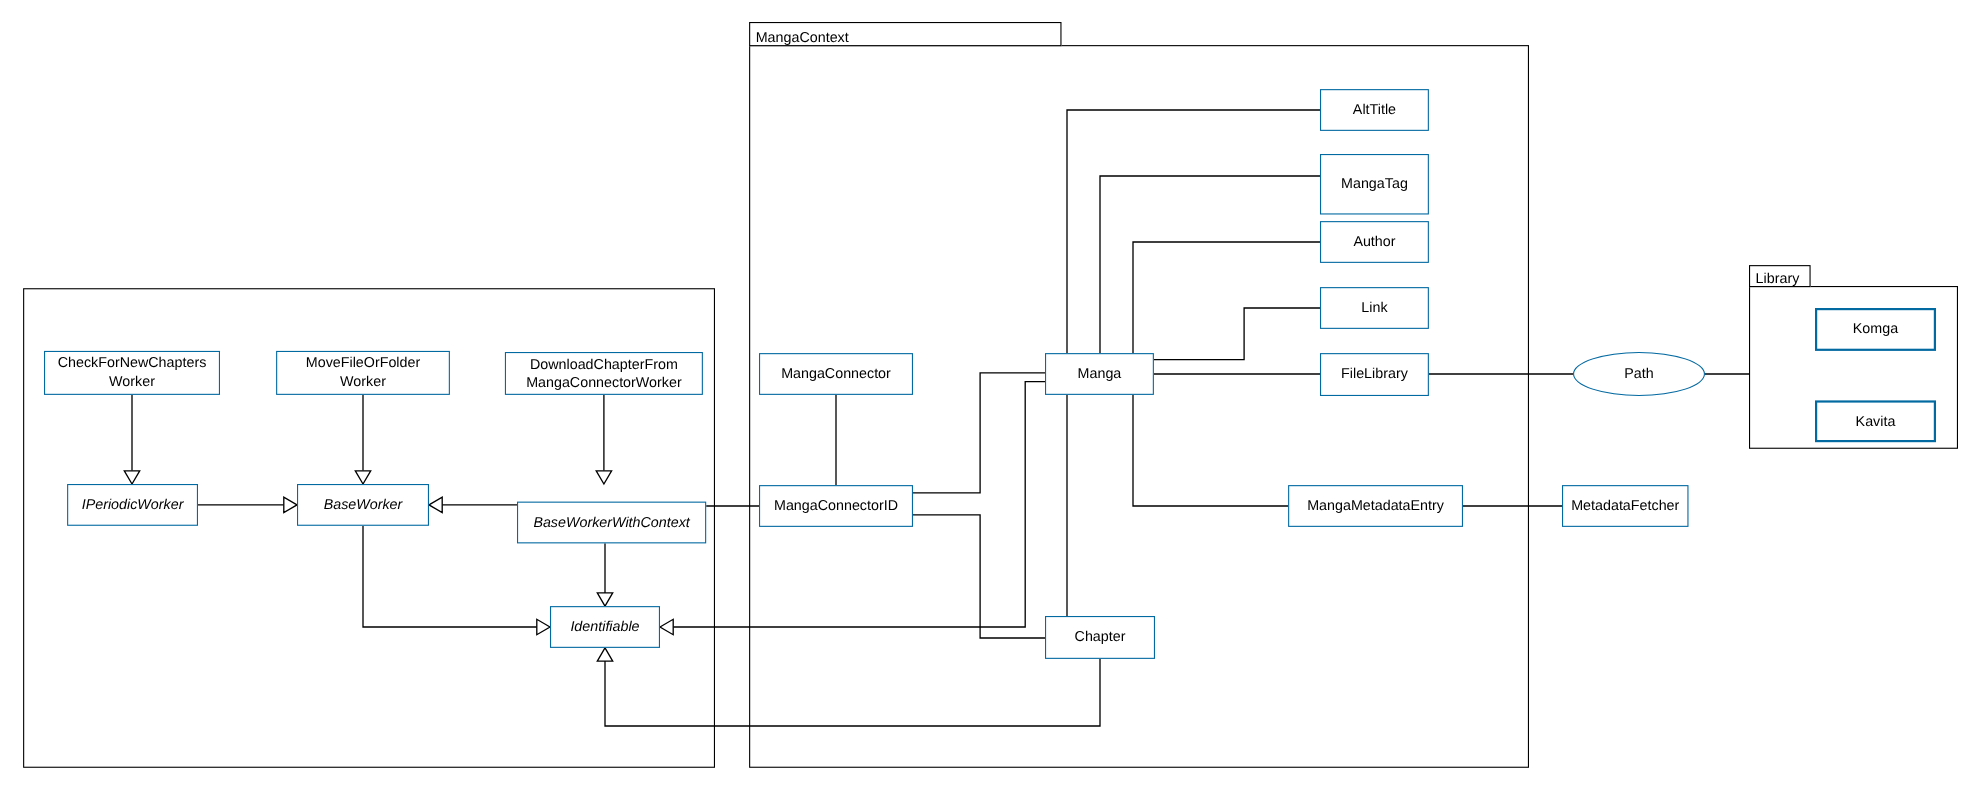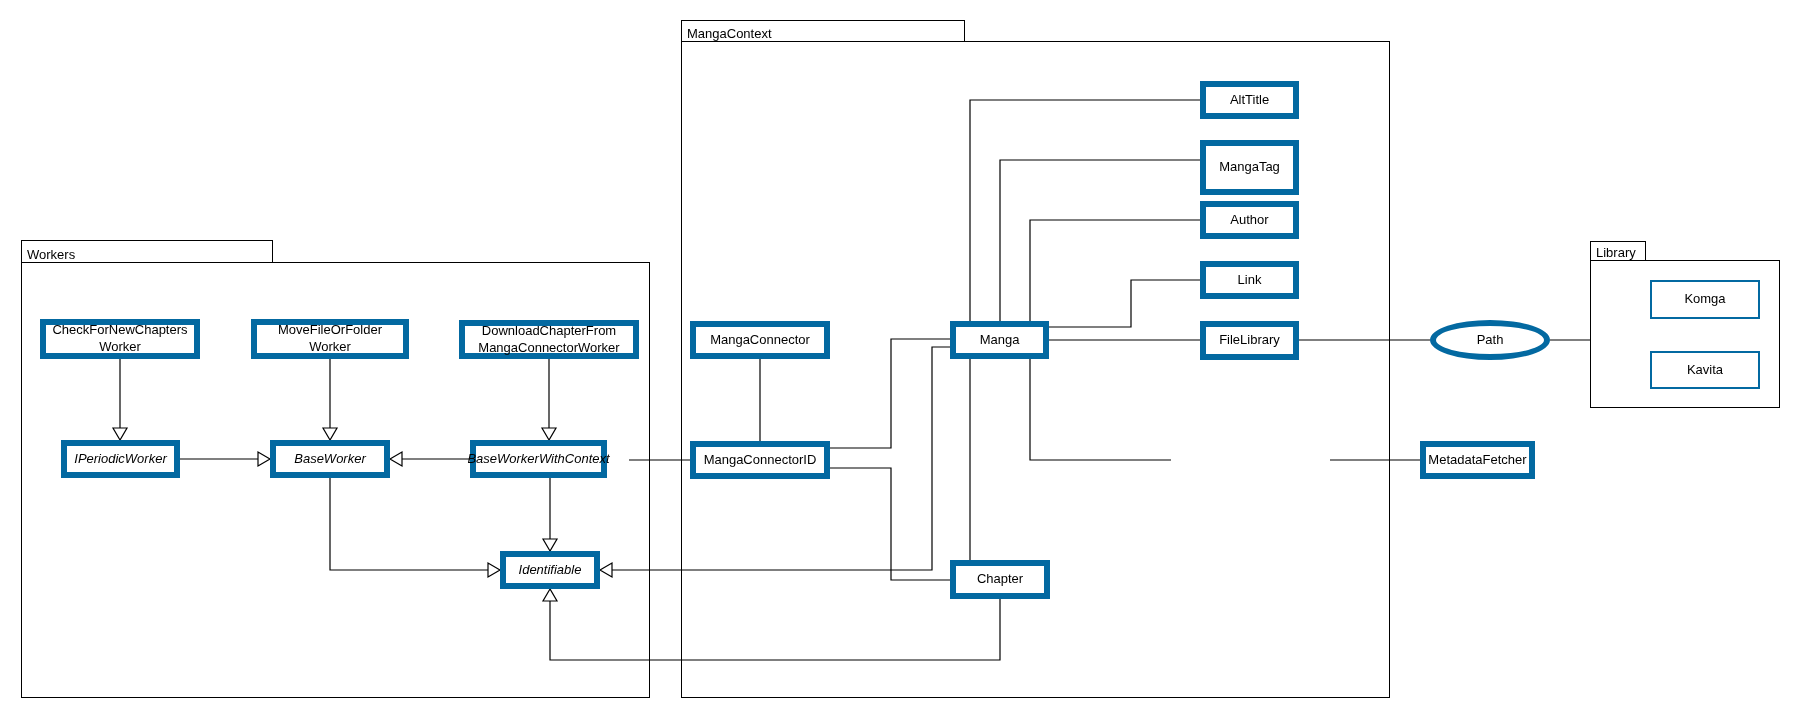--- a/index.html
+++ b/index.html
@@ -10,37 +10,34 @@
   }
   .pkg-body{position:absolute;border:1px solid #000;box-sizing:border-box;background:transparent;}
   .pkg-tab{
     position:absolute;border:1px solid #000;box-sizing:border-box;background:#fff;
     display:flex;align-items:flex-end;padding:0 5px;white-space:nowrap;
   }
   svg.wires{position:absolute;left:0;top:0;}
   .edge{fill:none;stroke:#000;stroke-width:1.2;}
   .tri{fill:#fff;stroke:#000;stroke-width:1.2;}
   .node{
-    position:absolute;border:6px solid #0369a1;background:#fff;box-sizing:border-box;
+    position:absolute;border:1px solid #0369a1;background:#fff;box-sizing:border-box;
     display:flex;flex-direction:column;align-items:center;justify-content:center;
     text-align:center;line-height:1.3;white-space:nowrap;
   }
   .node.abstract{font-style:italic;}
   .node.thick{border-width:2px;}
   .node.ellipse{border-radius:50%;}
 </style>
 </head>
 <body>
 
 <div class="canvas">
 
   <div class="pkg-body" style="left:21px;top:262px;width:629px;height:436px"></div>
-  <div class="pkg-tab" style="left:21px;top:240px;width:252px;height:23px">
-    <span>Workers</span>
-  </div>
 
   <div class="pkg-body" style="left:681px;top:41px;width:709px;height:657px"></div>
   <div class="pkg-tab" style="left:681px;top:20px;width:284px;height:22px">
     <span>MangaContext</span>
   </div>
 
   <div class="pkg-body" style="left:1590px;top:260px;width:190px;height:148px"></div>
   <div class="pkg-tab" style="left:1590px;top:241px;width:56px;height:20px">
     <span>Library</span>
   </div>
@@ -93,21 +90,21 @@
   <div class="node" style="left:459px;top:320px;width:180px;height:39px">
     <span>DownloadChapterFrom</span>
     <span>MangaConnectorWorker</span>
   </div>
   <div class="node abstract" style="left:61px;top:440px;width:119px;height:38px">
     <span>IPeriodicWorker</span>
   </div>
   <div class="node abstract" style="left:270px;top:440px;width:120px;height:38px">
     <span>BaseWorker</span>
   </div>
-  <div class="node abstract" style="left:470px;top:440px;width:137px;height:38px">
+  <div class="node abstract" style="left:470px;top:456px;width:172px;height:38px">
     <span>BaseWorkerWithContext</span>
   </div>
   <div class="node abstract" style="left:500px;top:551px;width:100px;height:38px">
     <span>Identifiable</span>
   </div>
 
   <div class="node" style="left:690px;top:321px;width:140px;height:38px">
     <span>MangaConnector</span>
   </div>
   <div class="node" style="left:690px;top:441px;width:140px;height:38px">
@@ -127,28 +124,31 @@
   </div>
   <div class="node" style="left:1200px;top:201px;width:99px;height:38px">
     <span>Author</span>
   </div>
   <div class="node" style="left:1200px;top:261px;width:99px;height:38px">
     <span>Link</span>
   </div>
   <div class="node" style="left:1200px;top:321px;width:99px;height:39px">
     <span>FileLibrary</span>
   </div>
+  <div class="node" style="left:1171px;top:441px;width:159px;height:38px">
+    <span>MangaMetadataEntry</span>
+  </div>
 
   <div class="node" style="left:1420px;top:441px;width:115px;height:38px">
     <span>MetadataFetcher</span>
   </div>
   <div class="node ellipse" style="left:1430px;top:320px;width:120px;height:40px">
     <span>Path</span>
   </div>
 
   <div class="node thick" style="left:1650px;top:280px;width:110px;height:39px">
     <span>Komga</span>
   </div>
-  <div class="node thick" style="left:1650px;top:351px;width:110px;height:38px">
+  <div class="node thick" style="left:1650px;top:364px;width:110px;height:38px">
     <span>Kavita</span>
   </div>
 
 </div>
 
 </body></html>

